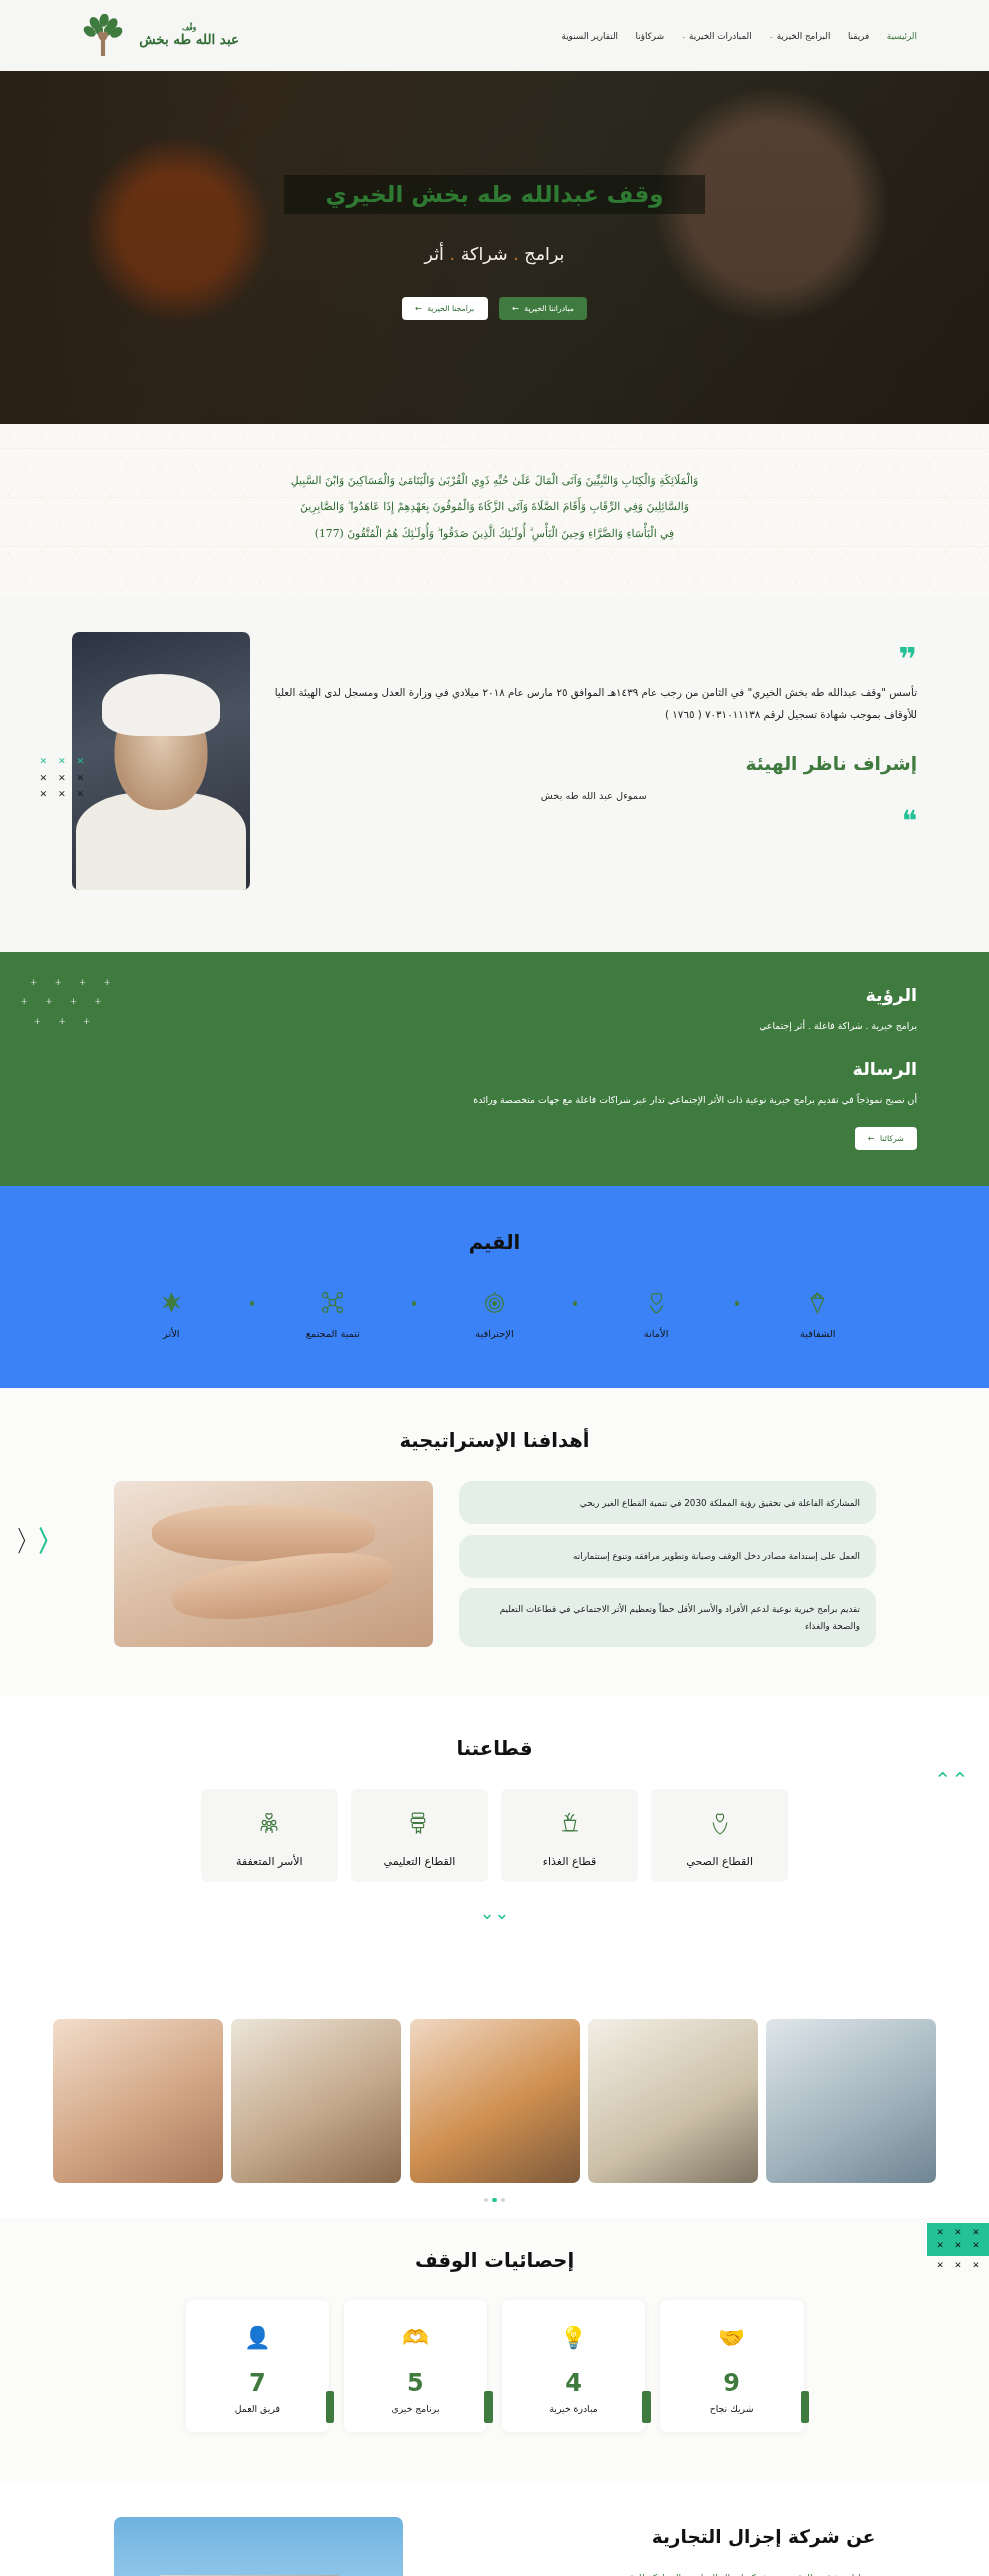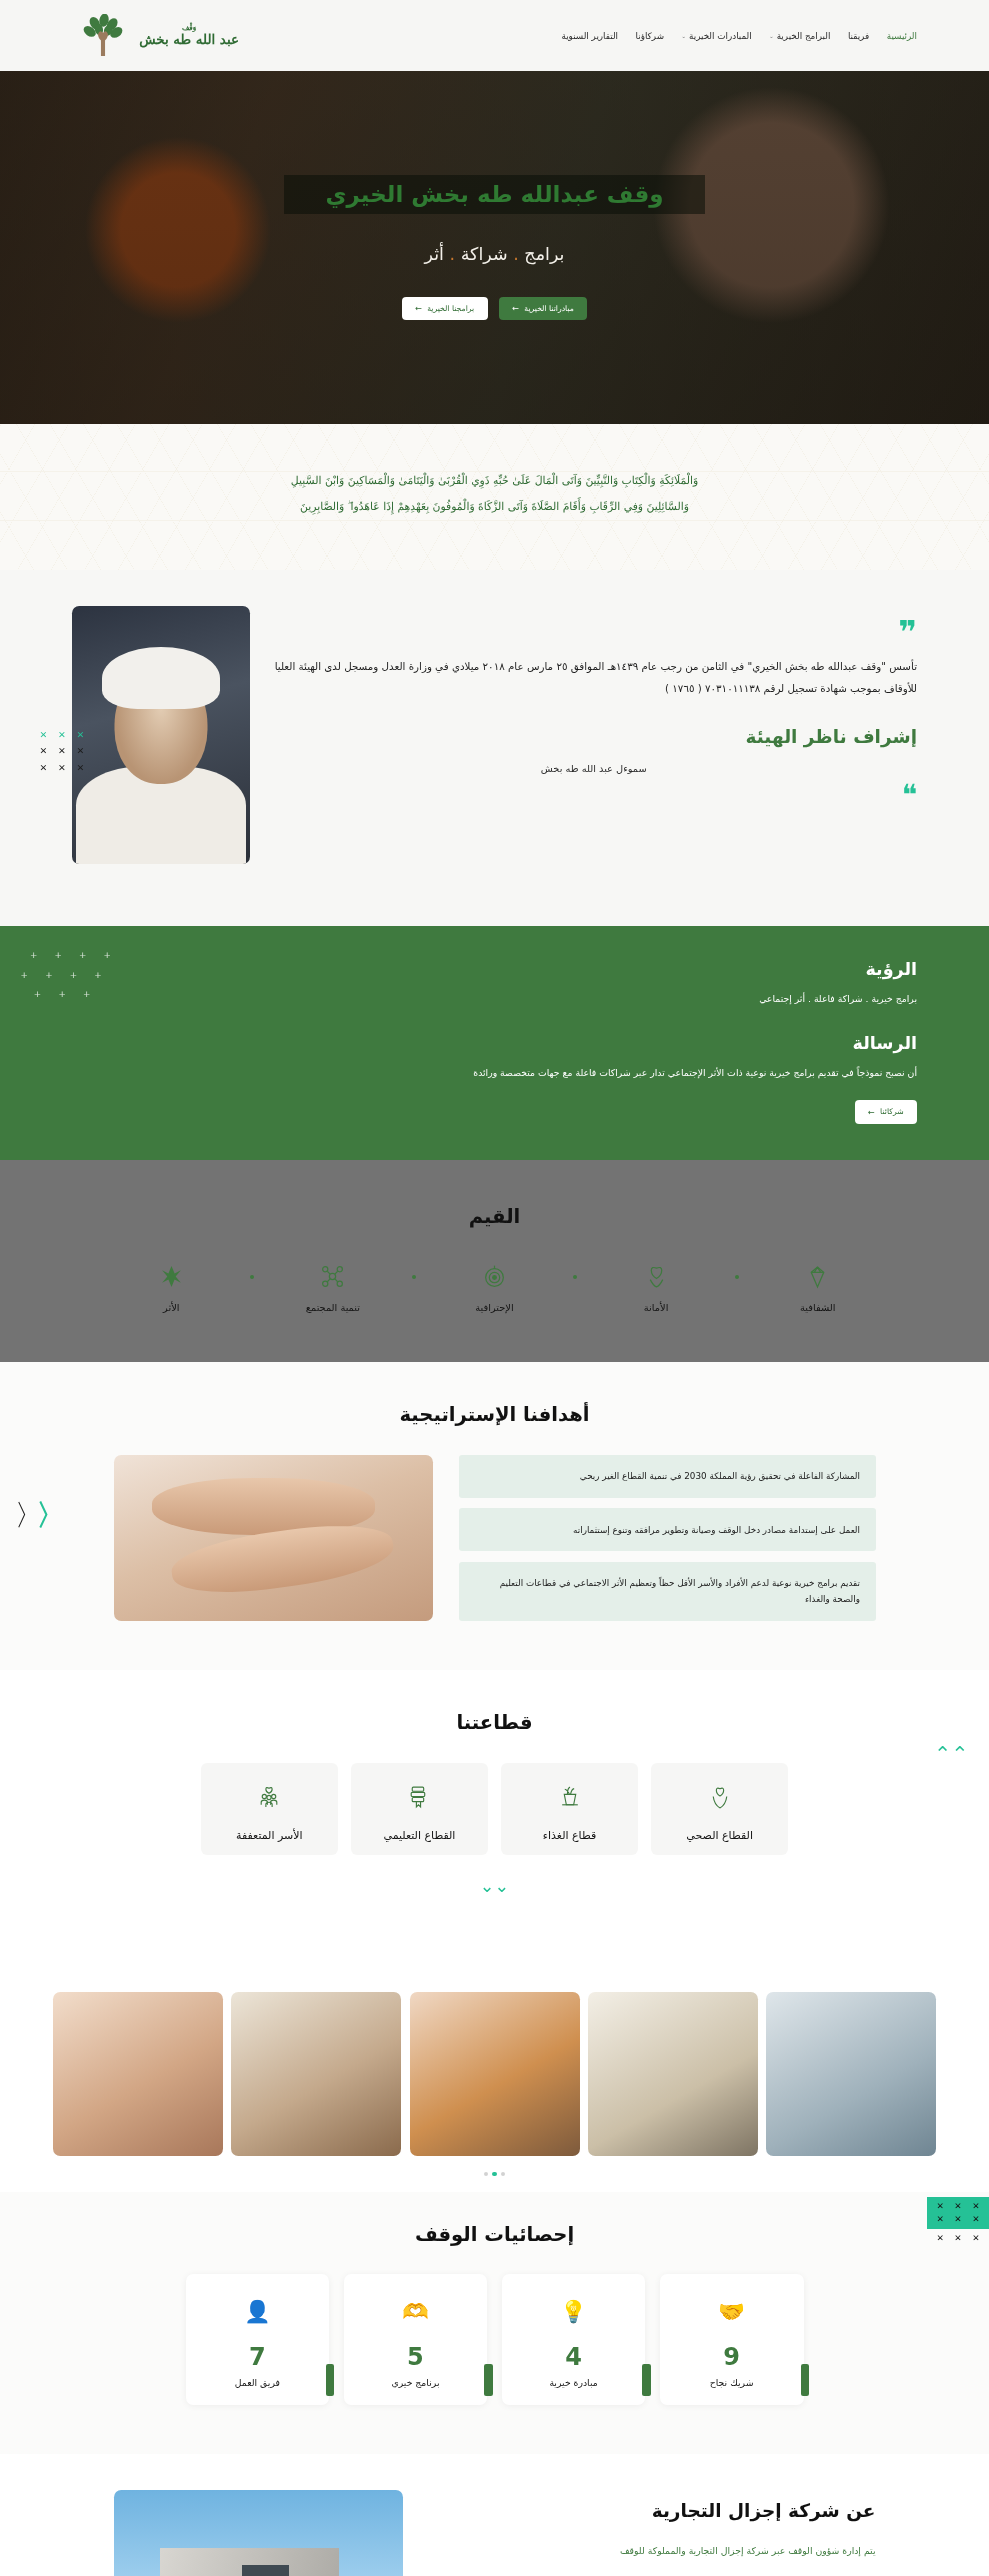--- a/index.html
+++ b/index.html
@@ -128,40 +128,40 @@
   .v-gap{ height:25px; }
   .vision .btn-light{ margin-top:18.5px; }
   .plus-grid{
     position:absolute; right:auto; left:20.6px; top:20.6px;
     color:rgba(255,255,255,.8); font-size:8.8px; line-height:2.2; letter-spacing:7.2px;
   }
   .plus-grid div:nth-child(2){ padding-right:9.3px; }
   .plus-grid div:nth-child(3){ padding-right:20.6px; }
 
   
-  .values{ background:#737373; padding:45px 0 49px; position:relative; }
+  .values{ background:#3b82f6; padding:45px 0 49px; position:relative; }
   .sec-title{ font-size:19.6px; font-weight:bold; text-align:center; color:#111; }
   .values-row{
     width:804px; margin:34px auto 0; display:flex;
     align-items:flex-start; justify-content:center; gap:0;
   }
   .value-item{ flex:1; text-align:center; }
   .value-icon{ height:29px; display:flex; align-items:center; justify-content:center; }
   .value-icon svg{ width:27px; height:27px; }
   .value-label{ margin-top:11.3px; font-size:9.8px; color:#141414; }
   .value-sep{ width:4.1px; height:4.1px; border-radius:50%; background:#3f7a3f; margin-top:13.4px; flex:none; }
 
   
   .goals{ background:#fbfbfa; padding:41px 0 49px; position:relative; overflow:hidden; }
   .goals-row{
     width:762px; margin:29px auto 0; display:flex; gap:18.5px; align-items:stretch;
   }
   .goals-list{ flex:1; display:flex; flex-direction:column; gap:10.3px; }
   .goal-card{
-    background:#e4efe9; border-radius:3px; padding:13.4px 15.5px;
+    background:#e4efe9; border-radius:14px; padding:13.4px 15.5px;
     font-size:8.8px; line-height:1.85; color:#1b1b1b; flex:1;
     display:flex; align-items:center;margin-left:8px;
   }
   .goals-img{
     width:319px; flex:none; border-radius:7.2px; overflow:hidden; position:relative;
     background:linear-gradient(160deg,#f0e3d8 0%,#dcbfa6 45%,#c49b7d 100%);
   }
   .goals-img .hand{
     position:absolute; width:70%; height:34%; border-radius:45%;
     background:linear-gradient(180deg,#e8c7ab,#c99a78);
@@ -327,20 +327,21 @@
         <span class="arrow">←</span>
       </button>
     </div>
   </div>
 </section>
 
 <section class="quran">
   <div class="quran-text">
     <div>وَالْمَلَائِكَةِ وَالْكِتَابِ وَالنَّبِيِّينَ وَآتَى الْمَالَ عَلَىٰ حُبِّهِ ذَوِي الْقُرْبَىٰ وَالْيَتَامَىٰ وَالْمَسَاكِينَ وَابْنَ السَّبِيلِ</div>
     <div>وَالسَّائِلِينَ وَفِي الرِّقَابِ وَأَقَامَ الصَّلَاةَ وَآتَى الزَّكَاةَ وَالْمُوفُونَ بِعَهْدِهِمْ إِذَا عَاهَدُوا ۖ وَالصَّابِرِينَ</div>
+    <div>فِي الْبَأْسَاءِ وَالضَّرَّاءِ وَحِينَ الْبَأْسِ ۗ أُولَـٰئِكَ الَّذِينَ صَدَقُوا ۖ وَأُولَـٰئِكَ هُمُ الْمُتَّقُونَ (177)</div>
   </div>
 </section>
 
 <section class="founder">
   <div class="founder-inner">
     <div class="founder-text">
       <div class="quote-mark">❞</div>
       <p class="founder-p">تأسس "وقف عبدالله طه بخش الخيري" في الثامن من رجب عام ١٤٣٩هـ الموافق ٢٥ مارس عام ٢٠١٨ ميلادي في وزارة العدل ومسجل لدى الهيئة العليا للأوقاف بموجب شهادة تسجيل لرقم ٧٠٣١٠١١١٣٨ ( ١٧٦٥ )</p>
       <h2 class="founder-role">إشراف ناظر الهيئة</h2>
       <div class="founder-name">سموءل عبد الله طه بخش</div>

